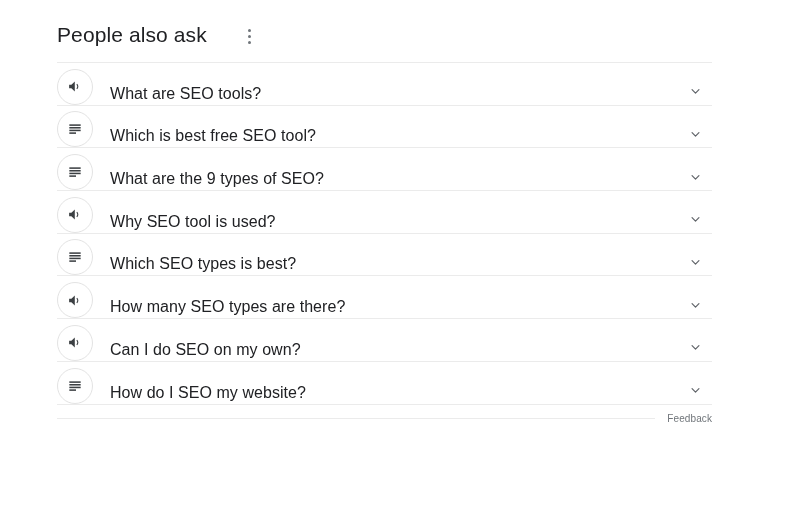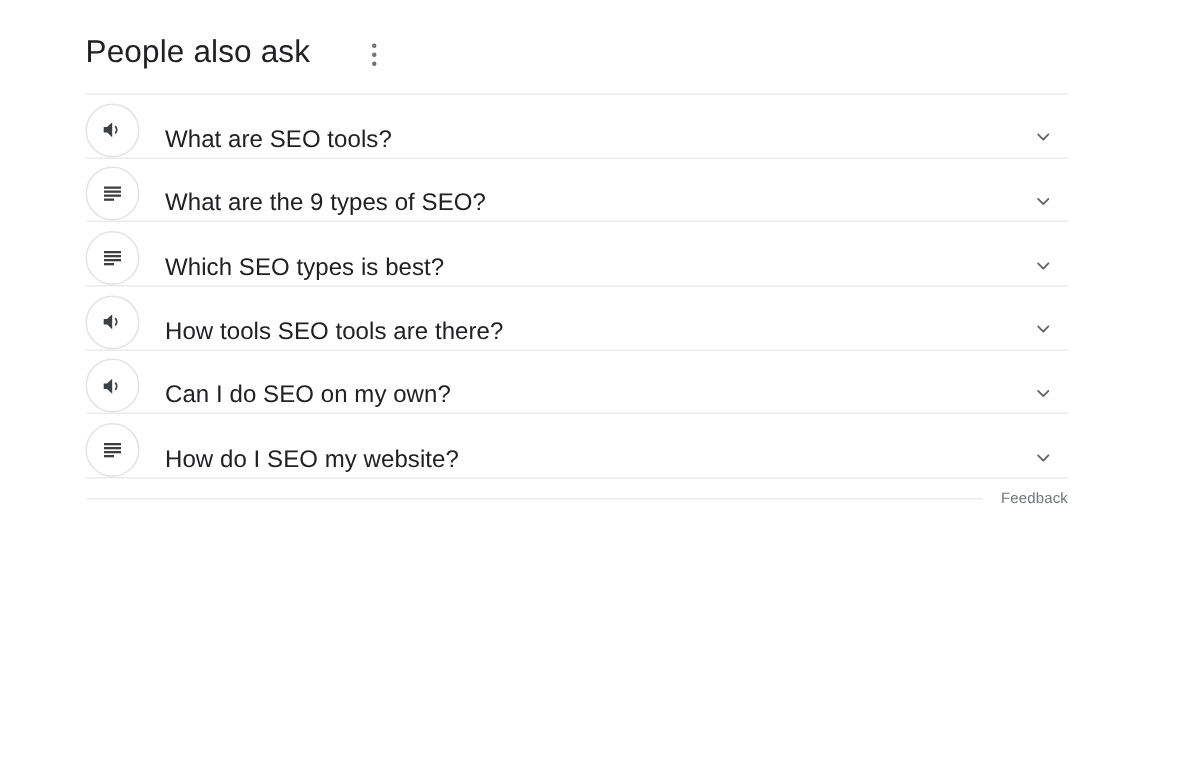--- a/index.html
+++ b/index.html
@@ -166,29 +166,60 @@
       </div>
       <div class="paa-row">
         <div class="paa-icon-wrap">
           <svg width="16" height="16" viewBox="0 0 24 24" aria-hidden="true">
             <rect x="3.5" y="5" width="17" height="2.3" fill="#3c4043"></rect>
             <rect x="3.5" y="9" width="17" height="2.3" fill="#3c4043"></rect>
             <rect x="3.5" y="13" width="17" height="2.3" fill="#3c4043"></rect>
             <rect x="3.5" y="17" width="10" height="2.3" fill="#3c4043"></rect>
           </svg>
         </div>
+        <div class="paa-q">Which is best free SEO tool?</div>
+        <div class="paa-chevron">
+          <svg width="15" height="15" viewBox="0 0 24 24" aria-hidden="true">
+            <path d="M6.5 9 L12 14.6 L17.5 9" fill="none" stroke="#5f6368" stroke-width="1.9" stroke-linecap="round" stroke-linejoin="round"></path>
+          </svg>
+        </div>
+      </div>
+      <div class="paa-row">
+        <div class="paa-icon-wrap">
+          <svg width="16" height="16" viewBox="0 0 24 24" aria-hidden="true">
+            <rect x="3.5" y="5" width="17" height="2.3" fill="#3c4043"></rect>
+            <rect x="3.5" y="9" width="17" height="2.3" fill="#3c4043"></rect>
+            <rect x="3.5" y="13" width="17" height="2.3" fill="#3c4043"></rect>
+            <rect x="3.5" y="17" width="10" height="2.3" fill="#3c4043"></rect>
+          </svg>
+        </div>
         <div class="paa-q">What are the 9 types of SEO?</div>
         <div class="paa-chevron">
           <svg width="15" height="15" viewBox="0 0 24 24" aria-hidden="true">
             <path d="M6.5 9 L12 14.6 L17.5 9" fill="none" stroke="#5f6368" stroke-width="1.9" stroke-linecap="round" stroke-linejoin="round"></path>
           </svg>
         </div>
       </div>
       <div class="paa-row">
         <div class="paa-icon-wrap">
+          <svg width="17" height="17" viewBox="0 0 24 24" aria-hidden="true">
+            <path fill="#3c4043" d="M3 9.5v5h3.2L11 19V5L6.2 9.5H3z"></path>
+            <path fill="#3c4043" d="M14.2 8.1c1.1 0.8 1.8 2.2 1.8 3.9s-0.7 3.1-1.8 3.9l-0.9-1.3c0.7-0.6 1.2-1.5 1.2-2.6s-0.5-2-1.2-2.6l0.9-1.3z"></path>
+            <path fill="#3c4043" d="M16.3 5.4C18.2 6.7 19.4 9.2 19.4 12s-1.2 5.3-3.1 6.6l-0.85-1.25C17 16.25 17.9 14.25 17.9 12s-0.9-4.25-2.45-5.35l0.85-1.25z" opacity="0"></path>
+          </svg>
+        </div>
+        <div class="paa-q">Why SEO tool is used?</div>
+        <div class="paa-chevron">
+          <svg width="15" height="15" viewBox="0 0 24 24" aria-hidden="true">
+            <path d="M6.5 9 L12 14.6 L17.5 9" fill="none" stroke="#5f6368" stroke-width="1.9" stroke-linecap="round" stroke-linejoin="round"></path>
+          </svg>
+        </div>
+      </div>
+      <div class="paa-row">
+        <div class="paa-icon-wrap">
           <svg width="16" height="16" viewBox="0 0 24 24" aria-hidden="true">
             <rect x="3.5" y="5" width="17" height="2.3" fill="#3c4043"></rect>
             <rect x="3.5" y="9" width="17" height="2.3" fill="#3c4043"></rect>
             <rect x="3.5" y="13" width="17" height="2.3" fill="#3c4043"></rect>
             <rect x="3.5" y="17" width="10" height="2.3" fill="#3c4043"></rect>
           </svg>
         </div>
         <div class="paa-q">Which SEO types is best?</div>
         <div class="paa-chevron">
           <svg width="15" height="15" viewBox="0 0 24 24" aria-hidden="true">
@@ -197,21 +228,21 @@
         </div>
       </div>
       <div class="paa-row">
         <div class="paa-icon-wrap">
           <svg width="17" height="17" viewBox="0 0 24 24" aria-hidden="true">
             <path fill="#3c4043" d="M3 9.5v5h3.2L11 19V5L6.2 9.5H3z"></path>
             <path fill="#3c4043" d="M14.2 8.1c1.1 0.8 1.8 2.2 1.8 3.9s-0.7 3.1-1.8 3.9l-0.9-1.3c0.7-0.6 1.2-1.5 1.2-2.6s-0.5-2-1.2-2.6l0.9-1.3z"></path>
             <path fill="#3c4043" d="M16.3 5.4C18.2 6.7 19.4 9.2 19.4 12s-1.2 5.3-3.1 6.6l-0.85-1.25C17 16.25 17.9 14.25 17.9 12s-0.9-4.25-2.45-5.35l0.85-1.25z" opacity="0"></path>
           </svg>
         </div>
-        <div class="paa-q">How tools SEO tools are there?</div>
+        <div class="paa-q">How many SEO types are there?</div>
         <div class="paa-chevron">
           <svg width="15" height="15" viewBox="0 0 24 24" aria-hidden="true">
             <path d="M6.5 9 L12 14.6 L17.5 9" fill="none" stroke="#5f6368" stroke-width="1.9" stroke-linecap="round" stroke-linejoin="round"></path>
           </svg>
         </div>
       </div>
       <div class="paa-row">
         <div class="paa-icon-wrap">
           <svg width="17" height="17" viewBox="0 0 24 24" aria-hidden="true">
             <path fill="#3c4043" d="M3 9.5v5h3.2L11 19V5L6.2 9.5H3z"></path>

